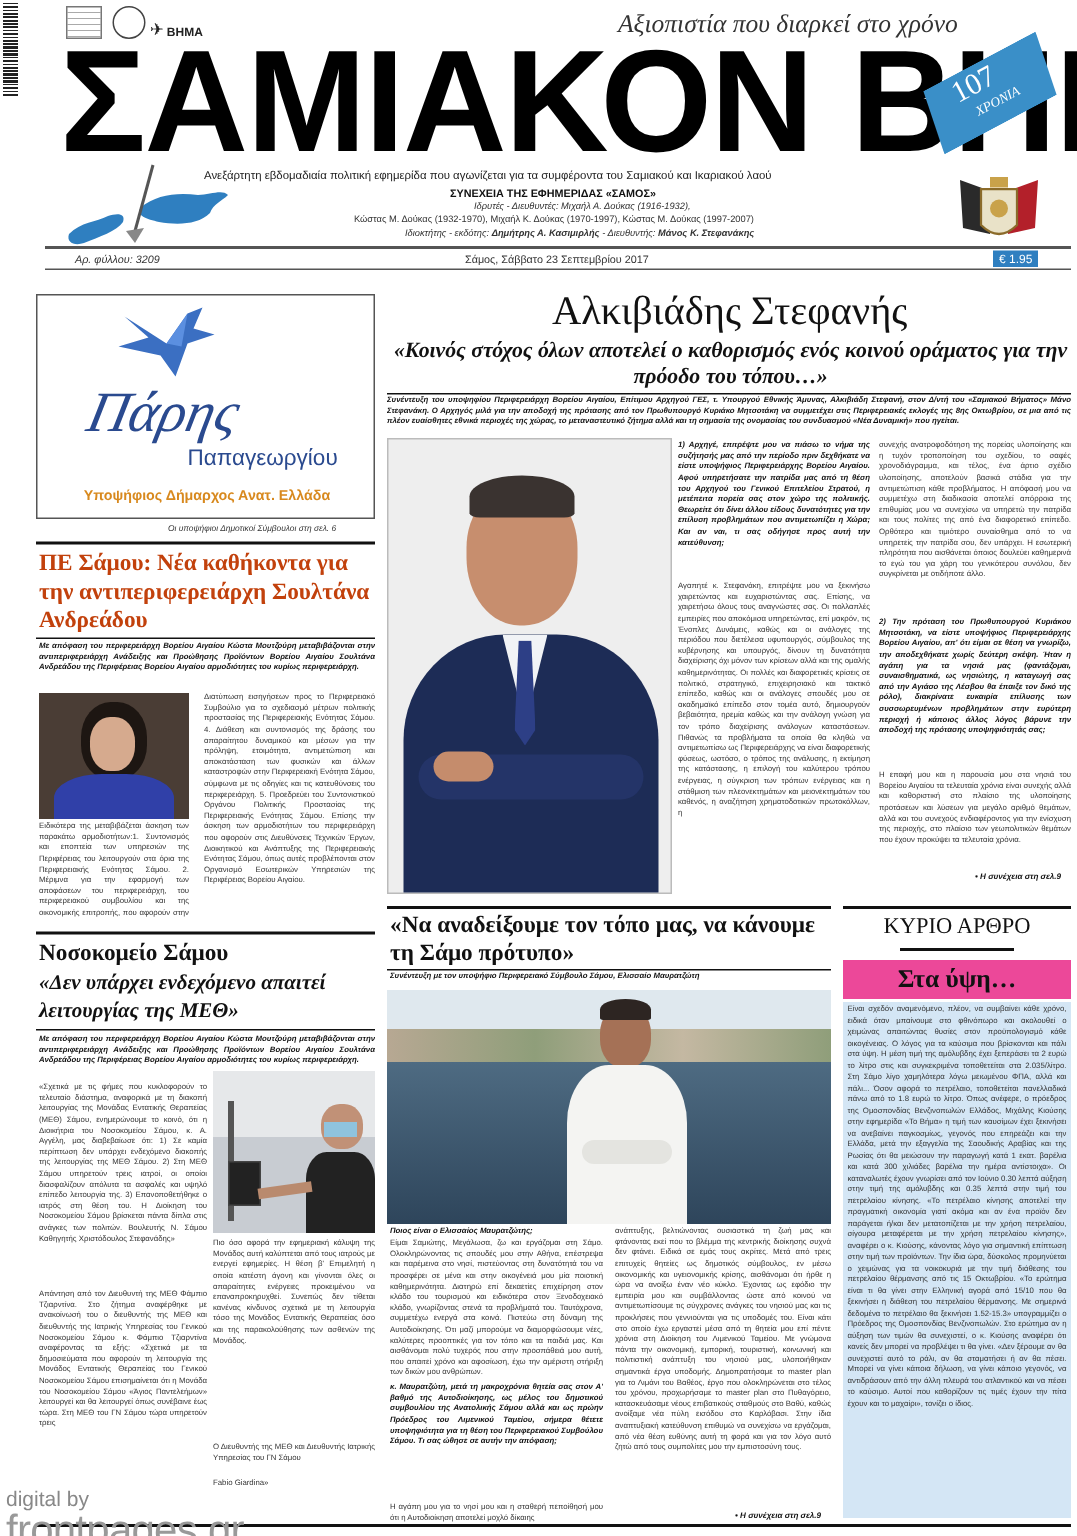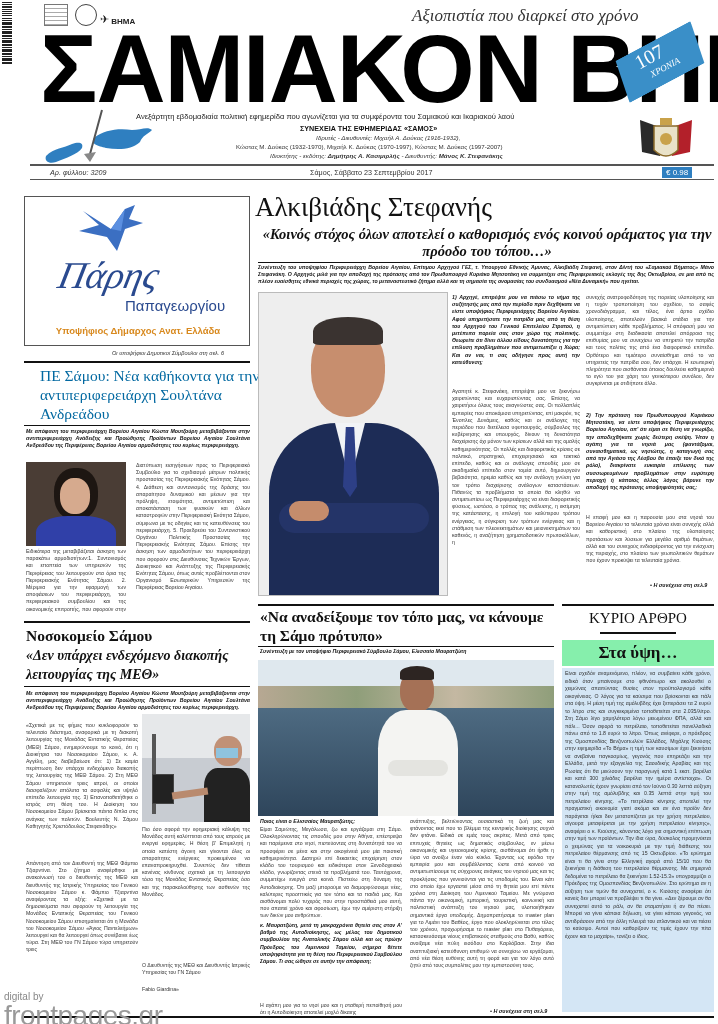--- a/index.html
+++ b/index.html
@@ -55,67 +55,67 @@
   <path d="M4,8 L26,16 L24,44 L6,40Z" fill="#2a2a2a"></path>
   <path d="M56,8 L34,16 L36,44 L54,40Z" fill="#b3202a"></path>
   <path d="M18,14 L42,14 L42,38 Q30,50 18,38Z" fill="#e9e2c8" stroke="#8b6b2a" stroke-width="1.5"></path>
   <circle cx="30" cy="27" r="6" fill="#c9a24a"></circle>
   <rect x="24" y="6" width="12" height="7" fill="#c9a24a"></rect>
 </svg>
 
 <div class="abs rule" style="left:30px;top:164px;width:684px;height:1.5px;background:#555;"></div>
 <div class="abs" style="left:50px;top:168px;font-size:7.2px;font-style:italic;color:#333;">Αρ. φύλλου: 3209</div>
 <div class="abs" style="left:310px;top:168px;font-size:7.2px;color:#333;">Σάμος, Σάββατο 23 Σεπτεμβρίου 2017</div>
-<div class="abs" style="left:662px;top:167px;padding:0 4px;font-size:8px;line-height:11px;background:#2f7fc0;color:#fff;">€ 0.98</div>
+<div class="abs" style="left:662px;top:167px;padding:0 4px;font-size:8px;line-height:11px;background:#2f7fc0;color:#fff;">€ 1.95</div>
 <div class="abs rule" style="left:30px;top:179px;width:684px;height:1px;background:#555;"></div>
 
 <div class="abs" style="left:24px;top:196px;width:226px;height:150px;border:1px solid #555;background:#fff;">
   <svg class="abs" style="left:52px;top:4px;width:72px;height:52px;" viewBox="0 0 72 52">
     <path d="M6,10 L34,28 L48,8 L58,4 L52,18 L66,22 L48,28 L40,50 L30,36 L2,30 L22,24Z" fill="#3b6fc2"></path>
     <path d="M34,28 L48,8 L44,30Z" fill="#5b8fe0"></path>
   </svg>
   <div class="abs serif" style="left:34px;top:56px;font-size:38px;font-style:italic;color:#2a4a8f;transform:skewX(-12deg);">Πάρης</div>
   <div class="abs" style="left:100px;top:100px;font-size:15px;color:#2a4a8f;">Παπαγεωργίου</div>
   <div class="abs" style="left:28px;top:128px;width:170px;text-align:center;font-size:9.5px;font-weight:bold;color:#d8891e;">Υποψήφιος Δήμαρχος Ανατ. Ελλάδα</div>
 </div>
 <div class="abs" style="left:112px;top:350px;font-size:5.6px;font-style:italic;color:#333;white-space:nowrap;">Οι υποψήφιοι Δημοτικοί Σύμβουλοι στη σελ. 6</div>
 <div class="abs rule" style="left:24px;top:361px;width:226px;height:1.5px;"></div>
 
-<div class="abs serif" style="left:40px;top:366px;width:224px;font-size:15.5px;line-height:19px;font-weight:normal;color:#0369a1;">ΠΕ Σάμου: Νέα καθήκοντα για την αντιπεριφερειάρχη Σουλτάνα Ανδρεάδου</div>
+<div class="abs serif" style="left:26px;top:366px;width:224px;font-size:15.5px;line-height:19px;font-weight:bold;color:#c2410c;">ΠΕ Σάμου: Νέα καθήκοντα για την αντιπεριφερειάρχη Σουλτάνα Ανδρεάδου</div>
 <div class="abs rule" style="left:24px;top:425px;width:226px;height:1px;"></div>
 <div class="abs txt bi" style="left:26px;top:428px;width:224px;height:30px;">Με απόφαση του περιφερειάρχη Βορείου Αιγαίου Κώστα Μουτζούρη μεταβιβάζονται στην αντιπεριφερειάρχη Ανάδειξης και Προώθησης Προϊόντων Βορείου Αιγαίου Σουλτάνα Ανδρεάδου της Περιφέρειας Βορείου Αιγαίου αρμοδιότητες του κυρίως περιφερειάρχη.</div>
 <div class="abs photo" style="left:26px;top:462px;width:100px;height:84px;background:#4a3d35;">
   <div style="position:absolute;left:28px;top:6px;width:44px;height:52px;border-radius:45%;background:#1d1612;"></div>
   <div style="position:absolute;left:34px;top:16px;width:30px;height:36px;border-radius:45%;background:#d6aa8e;"></div>
   <div style="position:absolute;left:10px;top:54px;width:80px;height:40px;border-radius:40% 40% 0 0;background:#3040a8;"></div>
 </div>
 <div class="abs txt" style="left:26px;top:548px;width:100px;height:64px;">Ειδικότερα της μεταβιβάζεται άσκηση των παρακάτω αρμοδιοτήτων:1. Συντονισμός και εποπτεία των υπηρεσιών της Περιφέρειας του λειτουργούν στα όρια της Περιφερειακής Ενότητας Σάμου. 2. Μέριμνα για την εφαρμογή των αποφάσεων του περιφερειάρχη, του περιφερειακού συμβουλίου και της οικονομικής επιτροπής, που αφορούν στην Περιφερειακή Ενότητα Σάμου. 3.</div>
 <div class="abs txt" style="left:136px;top:462px;width:114px;height:150px;">Διατύπωση εισηγήσεων προς το Περιφερειακό Συμβούλιο για το σχεδιασμό μέτρων πολιτικής προστασίας της Περιφερειακής Ενότητας Σάμου. 4. Διάθεση και συντονισμός της δράσης του απαραίτητου δυναμικού και μέσων για την πρόληψη, ετοιμότητα, αντιμετώπιση και αποκατάσταση των φυσικών και άλλων καταστροφών στην Περιφερειακή Ενότητα Σάμου, σύμφωνα με τις οδηγίες και τις κατευθύνσεις του περιφερειάρχη. 5. Προεδρεύει του Συντονιστικού Οργάνου Πολιτικής Προστασίας της Περιφερειακής Ενότητας Σάμου. Επίσης την άσκηση των αρμοδιοτήτων του περιφερειάρχη που αφορούν στις Διευθύνσεις Τεχνικών Έργων, Διοικητικού και Ανάπτυξης της Περιφερειακής Ενότητας Σάμου, όπως αυτές προβλέπονται στον Οργανισμό Εσωτερικών Υπηρεσιών της Περιφέρειας Βορείου Αιγαίου.</div>
 <div class="abs rule" style="left:24px;top:621px;width:226px;height:1.5px;"></div>
 
 <div class="abs serif" style="left:26px;top:627px;font-size:15.5px;font-weight:bold;color:#111;">Νοσοκομείο Σάμου</div>
-<div class="abs serif" style="left:26px;top:646px;width:224px;font-size:14px;line-height:19px;font-style:italic;font-weight:bold;color:#111;">«Δεν υπάρχει ενδεχόμενο διακοπής λειτουργίας της ΜΕΘ»</div>
+<div class="abs serif" style="left:26px;top:646px;width:224px;font-size:14px;line-height:19px;font-style:italic;font-weight:bold;color:#111;">«Δεν υπάρχει ενδεχόμενο απαιτεί λειτουργίας της ΜΕΘ»</div>
 <div class="abs rule" style="left:24px;top:686px;width:226px;height:1px;"></div>
 <div class="abs txt bi" style="left:26px;top:690px;width:224px;height:30px;">Με απόφαση του περιφερειάρχη Βορείου Αιγαίου Κώστα Μουτζούρη μεταβιβάζονται στην αντιπεριφερειάρχη Ανάδειξης και Προώθησης Προϊόντων Βορείου Αιγαίου Σουλτάνα Ανδρεάδου της Περιφέρειας Βορείου Αιγαίου αρμοδιότητες του κυρίως περιφερειάρχη.</div>
 <div class="abs txt" style="left:26px;top:722px;width:112px;height:200px;">«Σχετικά με τις φήμες που κυκλοφορούν το τελευταίο διάστημα, αναφορικά με τη διακοπή λειτουργίας της Μονάδας Εντατικής Θεραπείας (ΜΕΘ) Σάμου, ενημερώνουμε το κοινό, ότι η Διοικήτρια του Νοσοκομείου Σάμου, κ. Α. Αγγέλη, μας διαβεβαίωσε ότι: 1) Σε καμία περίπτωση δεν υπάρχει ενδεχόμενο διακοπής της λειτουργίας της ΜΕΘ Σάμου. 2) Στη ΜΕΘ Σάμου υπηρετούν τρεις ιατροί, οι οποίοι διασφαλίζουν απόλυτα τα ασφαλές και υψηλό επίπεδο λειτουργία της. 3) Επανοποθετήθηκε ο ιατρός στη θέση του. Η Διοίκηση του Νοσοκομείου Σάμου βρίσκεται πάντα δίπλα στις ανάγκες των πολιτών. Βουλευτής Ν. Σάμου Καθηγητής Χριστόδουλος Στεφανάδης»</div>
 <div class="abs photo" style="left:142px;top:714px;width:108px;height:108px;background:#c8ccd2;">
   <div style="position:absolute;left:0;top:0;width:108px;height:44px;background:#e6e8ea;"></div>
   <div style="position:absolute;left:10px;top:20px;width:4px;height:80px;background:#555;"></div>
   <div style="position:absolute;left:10px;top:60px;width:22px;height:30px;background:#222;border:1px solid #444;"></div>
   <div style="position:absolute;left:72px;top:22px;width:28px;height:30px;border-radius:45%;background:#c19177;"></div>
   <div style="position:absolute;left:74px;top:34px;width:22px;height:10px;background:#8fc3de;"></div>
   <div style="position:absolute;left:62px;top:54px;width:46px;height:60px;background:#222;border-radius:30% 30% 0 0;"></div>
   <div style="position:absolute;left:30px;top:76px;width:36px;height:7px;background:#b98a6e;transform:rotate(-8deg);"></div>
 </div>
 <div class="abs txt" style="left:26px;top:860px;width:112px;height:150px;">Απάντηση από τον Διευθυντή της ΜΕΘ Φάμπιο Τζιαρντίνα. Στο ζήτημα αναφέρθηκε με ανακοίνωσή του ο διευθυντής της ΜΕΘ και διευθυντής της Ιατρικής Υπηρεσίας του Γενικού Νοσοκομείου Σάμου κ. Φάμπιο Τζιαρντίνα αναφέροντας τα εξής: «Σχετικά με τα δημοσιεύματα που αφορούν τη λειτουργία της Μονάδος Εντατικής Θεραπείας του Γενικού Νοσοκομείου Σάμου επισημαίνεται ότι η Μονάδα του Νοσοκομείου Σάμου «Άγιος Παντελεήμων» λειτουργεί και θα λειτουργεί όπως συνέβαινε έως τώρα. Στη ΜΕΘ του ΓΝ Σάμου τώρα υπηρετούν τρεις</div>
 <div class="abs txt" style="left:142px;top:826px;width:108px;height:130px;">Πιο όσο αφορά την εφημεριακή κάλυψη της Μονάδος αυτή καλύπτεται από τους ιατρούς με ενεργεί εφημερίες. Η θέση β' Επιμελητή η οποία κατέστη άγονη και γίνονται όλες οι απαραίτητες ενέργειες προκειμένου να επαναπροκηρυχθεί. Συνεπώς δεν τίθεται κανένας κίνδυνος σχετικά με τη λειτουργία τόσο της Μονάδος Εντατικής Θεραπείας όσο και της παρακολούθησης των ασθενών της Μονάδος.</div>
 <div class="abs txt" style="left:142px;top:962px;width:108px;height:22px;">Ο Διευθυντής της ΜΕΘ και Διευθυντής Ιατρικής Υπηρεσίας του ΓΝ Σάμου</div>
 <div class="abs txt" style="left:142px;top:986px;width:108px;height:8px;">Fabio Giardina»</div>
 
-<div class="abs serif" style="left:255px;top:192px;width:463px;font-size:27px;color:#111;">Αλκιβιάδης Στεφανής</div>
+<div class="abs serif" style="left:255px;top:192px;width:463px;text-align:center;font-size:27px;color:#111;">Αλκιβιάδης Στεφανής</div>
 <div class="abs serif" style="left:262px;top:226px;width:450px;text-align:center;font-size:14.5px;line-height:17px;font-style:italic;font-weight:bold;color:#111;">«Κοινός στόχος όλων αποτελεί ο καθορισμός ενός κοινού οράματος για την πρόοδο του τόπου…»</div>
 <div class="abs rule" style="left:258px;top:262px;width:456px;height:1px;"></div>
 <div class="abs txt bi" style="left:258px;top:264px;width:456px;height:22px;">Συνέντευξη του υποψηφίου Περιφερειάρχη Βορείου Αιγαίου, Επίτιμου Αρχηγού ΓΕΣ, τ. Υπουργού Εθνικής Άμυνας, Αλκιβιάδη Στεφανή, στον Δ/ντή του «Σαμιακού Βήματος» Μάνο Στεφανάκη. Ο Αρχηγός μιλά για την αποδοχή της πρότασης από τον Πρωθυπουργό Κυριάκο Μητσοτάκη να συμμετέχει στις Περιφερειακές εκλογές της 8ης Οκτωβρίου, σε μια από τις πλέον ευαίσθητες εθνικά περιοχές της χώρας, το μεταναστευτικό ζήτημα αλλά και τη σημασία της ονομασίας του συνδυασμού «Νέα Δυναμική» που ηγείται.</div>
 
 <div class="abs photo" style="left:258px;top:292px;width:190px;height:304px;background:#eeeeee;border:1px solid #bbb;">
   <div style="position:absolute;left:52px;top:30px;width:74px;height:94px;border-radius:45% 45% 48% 48%;background:#c78e6e;"></div>
   <div style="position:absolute;left:54px;top:24px;width:70px;height:28px;border-radius:50% 50% 10% 10%;background:#3a3330;"></div>
   <div style="position:absolute;left:10px;top:130px;width:170px;height:176px;border-radius:40% 40% 0 0;background:#1d2c56;"></div>
   <div style="position:absolute;left:76px;top:130px;width:30px;height:60px;background:#f1f3f6;clip-path:polygon(0 0,100% 0,50% 100%);"></div>
   <div style="position:absolute;left:84px;top:134px;width:14px;height:70px;background:#2d3f86;clip-path:polygon(20% 0,80% 0,100% 85%,50% 100%,0 85%);"></div>
@@ -148,20 +148,20 @@
 <div class="abs txt bi" style="left:260px;top:818px;width:142px;height:8px;">Ποιος είναι ο Ελισσαίος Μαυρατζώτης;</div>
 <div class="abs txt" style="left:260px;top:826px;width:142px;height:94px;">Είμαι Σαμιώτης, Μεγάλωσα, ζω και εργάζομαι στη Σάμο. Ολοκληρώνοντας τις σπουδές μου στην Αθήνα, επέστρεψα και παρέμεινα στο νησί, πιστεύοντας στη δυνατότητά του να προσφέρει σε μένα και στην οικογένειά μου μία ποιοτική καθημερινότητα. Διατηρώ επί δεκαετίες επιχείρηση στον κλάδο του τουρισμού και ειδικότερα στον Ξενοδοχειακό κλάδο, γνωρίζοντας στενά τα προβλήματά του. Ταυτόχρονα, συμμετέχω ενεργά στα κοινά. Πιστεύω στη δύναμη της Αυτοδιοίκησης. Ότι μαζί μπορούμε να διαμορφώσουμε νέες, καλύτερες προοπτικές για τον τόπο και τα παιδιά μας. Και αισθάνομαι πολύ τυχερός που στην προσπάθειά μου αυτή, που απαιτεί χρόνο και αφοσίωση, έχω την αμέριστη στήριξη των δικών μου ανθρώπων.</div>
 <div class="abs txt bi" style="left:260px;top:922px;width:142px;height:80px;">κ. Μαυρατζώτη, μετά τη μακροχρόνια θητεία σας στον Α' βαθμό της Αυτοδιοίκησης, ως μέλος του δημοτικού συμβουλίου της Ανατολικής Σάμου αλλά και ως πρώην Πρόεδρος του Λιμενικού Ταμείου, σήμερα θέτετε υποψηφιότητα για τη θέση του Περιφερειακού Συμβούλου Σάμου. Τι σας ώθησε σε αυτήν την απόφαση;</div>
 <div class="abs txt" style="left:260px;top:1002px;width:142px;height:16px;">Η αγάπη μου για το νησί μου και η σταθερή πεποίθησή μου ότι η Αυτοδιοίκηση αποτελεί μοχλό δίκαιης</div>
 <div class="abs txt" style="left:410px;top:818px;width:144px;height:188px;">ανάπτυξης, βελτιώνοντας ουσιαστικά τη ζωή μας και φτάνοντας εκεί που το βλέμμα της κεντρικής διοίκησης συχνά δεν φτάνει. Ειδικά σε εμάς τους ακρίτες. Μετά από τρεις επιτυχείς θητείες ως δημοτικός σύμβουλος, εν μέσω οικονομικής και υγειονομικής κρίσης, αισθάνομαι ότι ήρθε η ώρα να ανοίξω έναν νέο κύκλο. Έχοντας ως εφόδιο την εμπειρία μου και συμβάλλοντας ώστε από κοινού να αντιμετωπίσουμε τις σύγχρονες ανάγκες του νησιού μας και τις προκλήσεις που γεννιούνται για τις υποδομές του. Είναι κάτι στο οποίο έχω εργαστεί μέσα από τη θητεία μου επί πέντε χρόνια στη Διοίκηση του Λιμενικού Ταμείου. Με γνώμονα πάντα την οικονομική, εμπορική, τουριστική, κοινωνική και πολιτιστική ανάπτυξη του νησιού μας, υλοποιήθηκαν σημαντικά έργα υποδομής. Δημοπρατήσαμε το master plan για το Λιμάνι του Βαθέος, έργο που ολοκληρώνεται στο τέλος του χρόνου, προχωρήσαμε το master plan στο Πυθαγόρειο, κατασκευάσαμε νέους επιβατικούς σταθμούς στο Βαθύ, καθώς ανοίξαμε νέα πύλη εισόδου στο Καρλόβασι. Στην ίδια αναπτυξιακή κατεύθυνση επιθυμώ να συνεχίσω να εργάζομαι, από νέα θέση ευθύνης αυτή τη φορά και για τον λόγο αυτό ζητώ από τους συμπολίτες μου την εμπιστοσύνη τους.</div>
 <div class="abs" style="left:490px;top:1008px;font-size:5.4px;font-style:italic;font-weight:bold;color:#111;white-space:nowrap;">• Η συνέχεια στη σελ.9</div>
 
 <div class="abs rule" style="left:562px;top:604px;width:152px;height:1.5px;"></div>
 <div class="abs serif" style="left:562px;top:610px;width:152px;text-align:center;font-size:15px;color:#111;">ΚΥΡΙΟ ΑΡΘΡΟ</div>
 <div class="abs rule" style="left:600px;top:632px;width:76px;height:2px;"></div>
-<div class="abs serif" style="left:562px;top:640px;width:152px;height:26px;line-height:26px;text-align:center;font-size:17px;font-weight:bold;background:#86efac;color:#111;">Στα ύψη…</div>
+<div class="abs serif" style="left:562px;top:640px;width:152px;height:26px;line-height:26px;text-align:center;font-size:17px;font-weight:bold;background:#ec4899;color:#111;">Στα ύψη…</div>
 <div class="abs txt" style="left:562px;top:668px;width:152px;height:344px;padding:2px 3px;background:#d4e6f5;line-height:7.5px;">Είναι σχεδόν αναμενόμενο, πλέον, να συμβαίνει κάθε χρόνο, ειδικά όταν μπαίνουμε στο φθινόπωρο και ακολουθεί ο χειμώνας απαιτώντας θυσίες στον προϋπολογισμό κάθε οικογένειας. Ο λόγος για τα καύσιμα που βρίσκονται και πάλι στα ύψη. Η μέση τιμή της αμόλυβδης έχει ξεπεράσει τα 2 ευρώ το λίτρο στις και συγκεκριμένα τοποθετείται στα 2.035/λίτρο. Στη Σάμο λίγο χαμηλότερα λόγω μειωμένου ΦΠΑ, αλλά και πάλι... Όσον αφορά το πετρέλαιο, τοποθετείται πανελλαδικά πάνω από το 1.8 ευρώ το λίτρο. Όπως ανέφερε, ο πρόεδρος της Ομοσπονδίας Βενζινοπωλών Ελλάδος, Μιχάλης Κιούσης στην εφημερίδα «Το Βήμα» η τιμή των καυσίμων έχει ξεκινήσει να ανεβαίνει παγκοσμίως, γεγονός που επηρεάζει και την Ελλάδα, μετά την εξαγγελία της Σαουδικής Αραβίας και της Ρωσίας ότι θα μειώσουν την παραγωγή κατά 1 εκατ. βαρέλια και κατά 300 χιλιάδες βαρέλια την ημέρα αντίστοιχα». Οι καταναλωτές έχουν γνωρίσει από τον Ιούνιο 0.30 λεπτά αύξηση στην τιμή της αμόλυβδης και 0.35 λεπτά στην τιμή του πετρελαίου κίνησης. «Το πετρέλαιο κίνησης αποτελεί την πραγματική οικονομία γιατί ακόμα και αν ένα προϊόν δεν παράγεται ή/και δεν μετατοπίζεται με την χρήση πετρελαίου, σίγουρα μεταφέρεται με την χρήση πετρελαίου κίνησης», αναφέρει ο κ. Κιούσης, κάνοντας λόγο για σημαντική επίπτωση στην τιμή των προϊόντων. Την ίδια ώρα, δύσκολος προμηνύεται ο χειμώνας για τα νοικοκυριά με την τιμή διάθεσης του πετρελαίου θέρμανσης από τις 15 Οκτωβρίου. «Το ερώτημα είναι τι θα γίνει στην Ελληνική αγορά από 15/10 που θα ξεκινήσει η διάθεση του πετρελαίου θέρμανσης. Με σημερινά δεδομένα το πετρέλαιο θα ξεκινήσει 1.52-15.3» υπογραμμίζει ο Πρόεδρος της Ομοσπονδίας Βενζινοπωλών. Στο ερώτημα αν η αύξηση των τιμών θα συνεχιστεί, ο κ. Κιούσης αναφέρει ότι κανείς δεν μπορεί να προβλέψει τι θα γίνει. «Δεν ξέρουμε αν θα συνεχιστεί αυτό το ράλι, αν θα σταματήσει ή αν θα πέσει. Μπορεί να γίνει κάποια δήλωση, να γίνει κάποιο γεγονός, να αντιδράσουν από την άλλη πλευρά του ατλαντικού και να πέσει το καύσιμο. Αυτοί που καθορίζουν τις τιμές έχουν την πίτα έχουν και το μαχαίρι», τονίζει ο ίδιος.</div>
 <div class="abs rule" style="left:24px;top:1016px;width:690px;height:2px;"></div>
 
 <div class="abs" style="left:4px;top:992px;line-height:1;">
-  <div style="font-size:10px;color:#888;">digital by</div>
+  <div style="font-size:14px;color:#888;">digital by</div>
   <div style="font-size:28px;font-weight:normal;color:#999;letter-spacing:-0.5px;">frontpages.gr</div>
 </div>
 
 </body></html>

